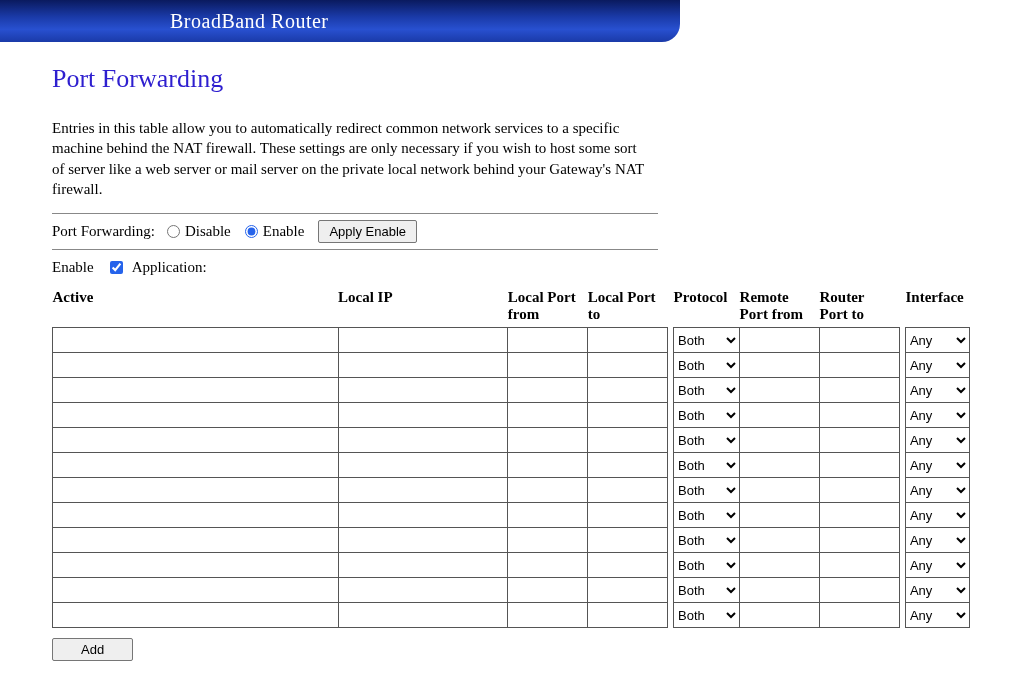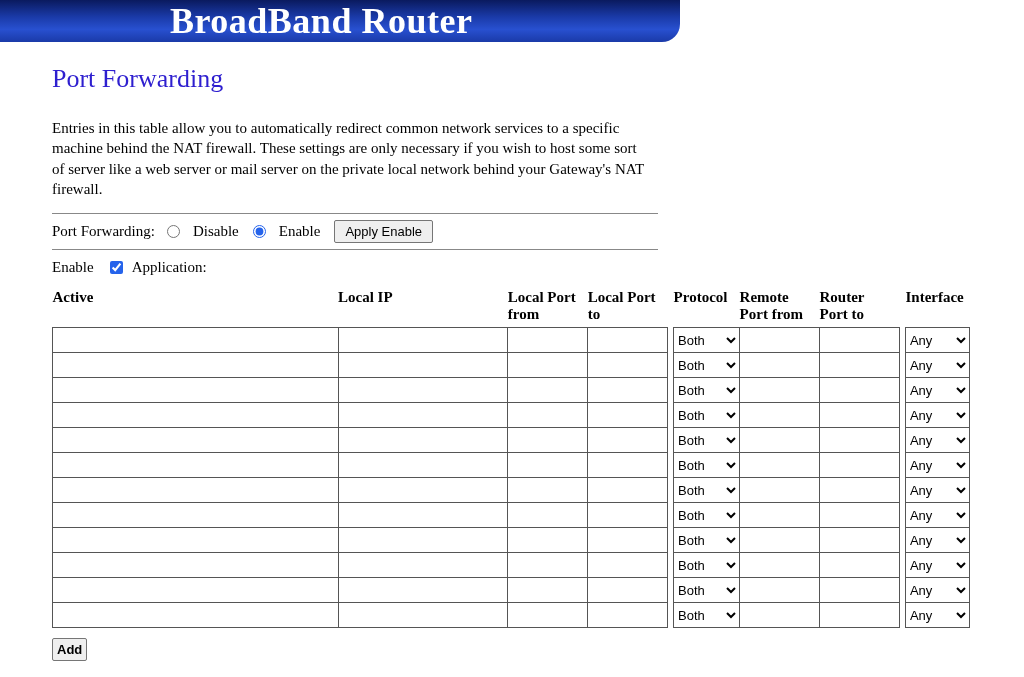--- a/index.html
+++ b/index.html
@@ -13,22 +13,22 @@
       background: linear-gradient(to bottom, #0a1a5e 0%, #1a3aa8 40%, #2850d0 70%, #1a3aa8 100%);
       height: 42px;
       width: 680px;
       display: flex;
       align-items: center;
       padding-left: 170px;
       border-bottom-right-radius: 18px;
       color: #fff;
     }
     .header-title {
-      font-size: 36px;
-      font-weight: bold;
+      font-size: 20px;
+      font-weight: normal;
       letter-spacing: 0.5px;
       text-align: right;
     }
     .content {
       padding: 22px 0 0 52px;
       width: 970px;
     }
     .page-title {
       color: #2e1fcf;
       font-size: 26px;
@@ -54,21 +54,21 @@
       margin-bottom: 6px;
       width: 606px;
     }
     .bold-label {
       font-weight: normal;
       margin-right: 6px;
     }
     label.radio-label {
       display: inline-flex;
       align-items: center;
-      gap: 10px;
+      gap: 2px;
       margin-right: 8px;
     }
     input[type=radio] { accent-color: #2563eb; margin:0 3px 0 0;}
     input[type=checkbox] { accent-color: #2563eb; }
     .apply-btn {
       font-family: Arial, sans-serif;
       font-size: 13px;
       padding: 3px 10px;
       background: #efefef;
       border: 1px solid #767676;
@@ -127,26 +127,25 @@
     .col-lpto    { width: 80px; }
     .col-proto   { width: 66px; }
     .col-rpfrom  { width: 80px; }
     .col-rpto    { width: 80px; }
     .col-iface   { width: 64px; }
     td.gap      { border: none !important; width: 6px; }
     .add-btn {
       margin-top: 10px;
       font-family: Arial, sans-serif;
       font-size: 13px;
-      padding: 3px 4px;
+      padding: 3px 28px;
       background: #efefef;
       border: 1px solid #767676;
       border-radius: 2px;
       cursor: pointer;
-      font-weight: bold;
     }
   </style>
 </head>
 <body>
 
 <div class="header-bar">
   <span class="header-title">BroadBand Router</span>
 </div>
 
 <div class="content">

